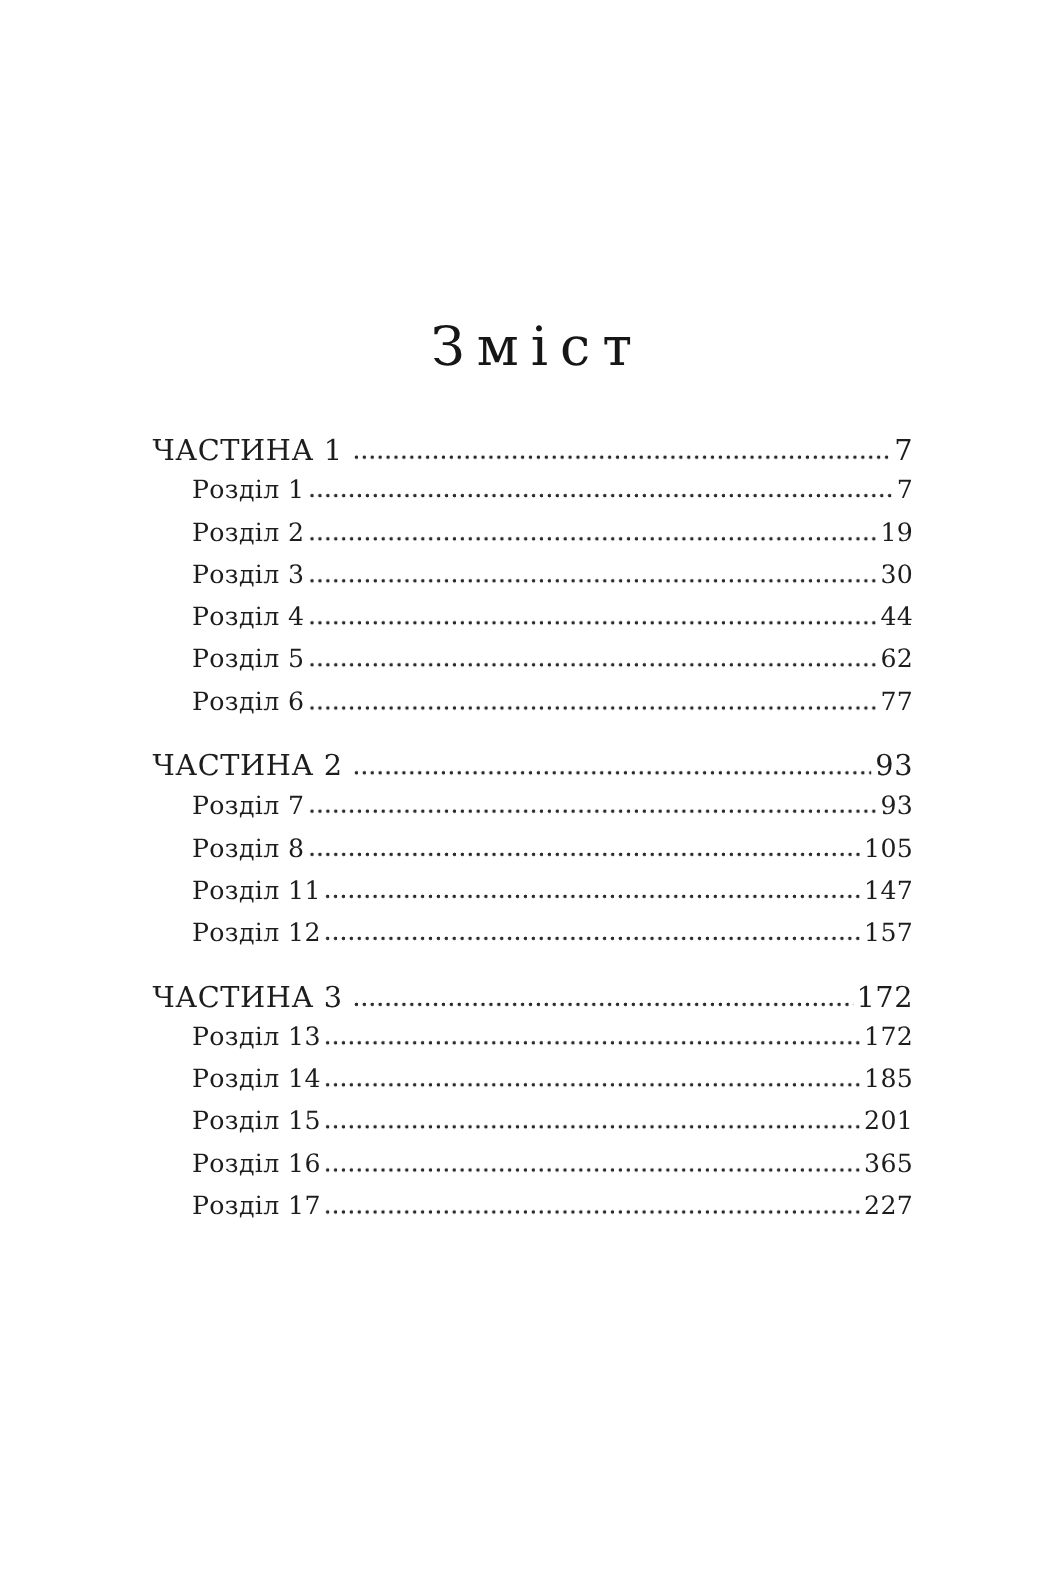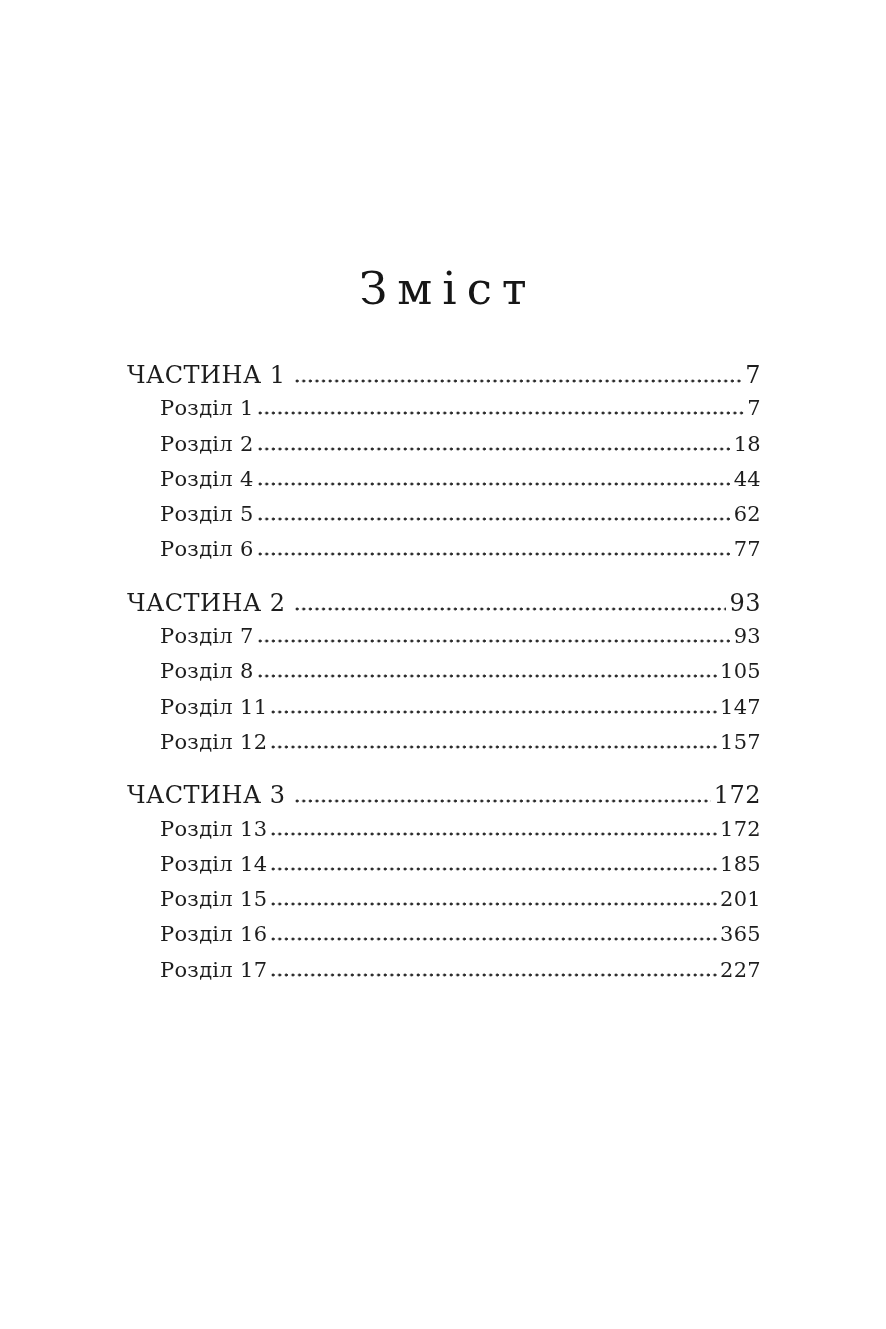--- a/index.html
+++ b/index.html
@@ -88,23 +88,28 @@
     <div class="chapters">
   <div class="row chapter-row">
     <span class="label">Розділ 1</span>
     <span class="dots"></span>
     <span class="pnum">7</span>
   </div>
 
   <div class="row chapter-row">
     <span class="label">Розділ 2</span>
     <span class="dots"></span>
-    <span class="pnum">18</span>
-  </div>
-
+    <span class="pnum">19</span>
+  </div>
+
+  <div class="row chapter-row">
+    <span class="label">Розділ 3</span>
+    <span class="dots"></span>
+    <span class="pnum">30</span>
+  </div>
 
   <div class="row chapter-row">
     <span class="label">Розділ 4</span>
     <span class="dots"></span>
     <span class="pnum">44</span>
   </div>
 
   <div class="row chapter-row">
     <span class="label">Розділ 5</span>
     <span class="dots"></span>

